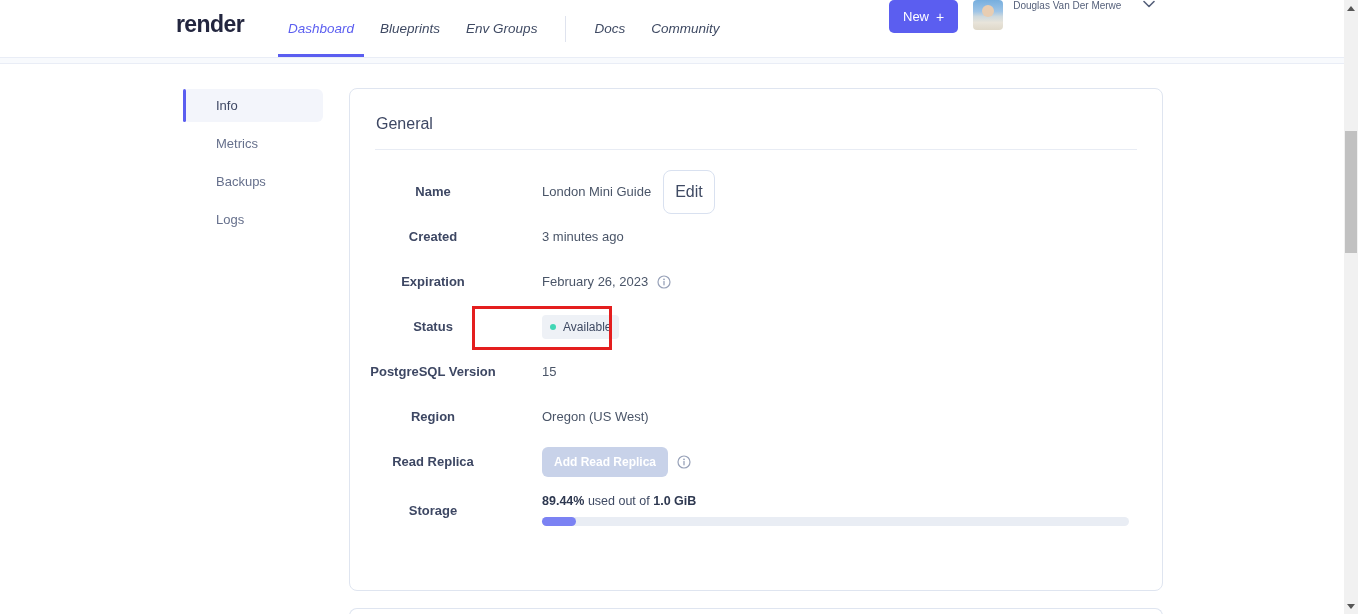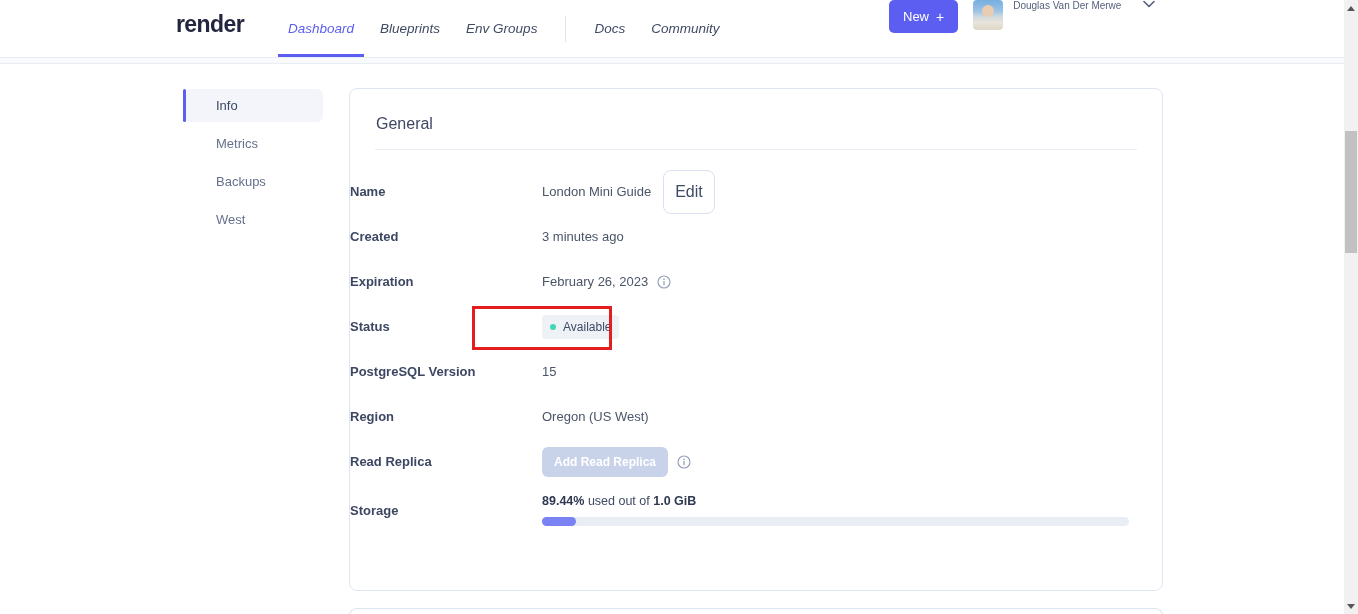--- a/index.html
+++ b/index.html
@@ -68,21 +68,21 @@
 
   
   .card {
     position:absolute; left:349px; top:88px; width:814px; height:503px;
     background:#fff; border:1px solid #dfe5f0; border-radius:8px;
   }
   .card-title { margin:26px 0 0 26px; font-size:16px; font-weight:500; color:#3d4763; }
   .card-divider { margin:16px 25px 0 25px; border-top:1px solid #e8ecf4; }
   .rows { margin-top:19px; }
   .row { display:flex; align-items:center; height:45px; }
-  .row-label { width:166px; text-align:left; font-size:13px; font-weight:700; color:#3d4763; flex-shrink:0; }
+  .row-label { width:166px; text-align:center; font-size:13px; font-weight:700; color:#3d4763; flex-shrink:0; }
   .row-value { margin-left:26px; font-size:13px; color:#4a5568; display:flex; align-items:center; }
 
   .edit-button {
     margin-left:12px; border:1px solid #d9e1f0; border-radius:8px; background:#fff;
     padding:12px 11px; font-size:16px; color:#3f4a63; font-family:inherit; cursor:pointer;
   }
   .info-icon { margin-left:9px; display:flex; align-items:center; cursor:pointer; }
 
   .status-badge {
     background:#eef1f6; border-radius:4px; padding:5px 8px; font-size:12px; color:#3f4a63;
@@ -166,21 +166,21 @@
   <div class="side-item active">
     <span>Info</span>
   </div>
   <div class="side-item">
     <span>Metrics</span>
   </div>
   <div class="side-item">
     <span>Backups</span>
   </div>
   <div class="side-item">
-    <span>West</span>
+    <span>Logs</span>
   </div>
 </div>
 
 <div class="card">
   <div class="card-title">General</div>
   <div class="card-divider"></div>
 
   <div class="rows">
 
     <div class="row">

